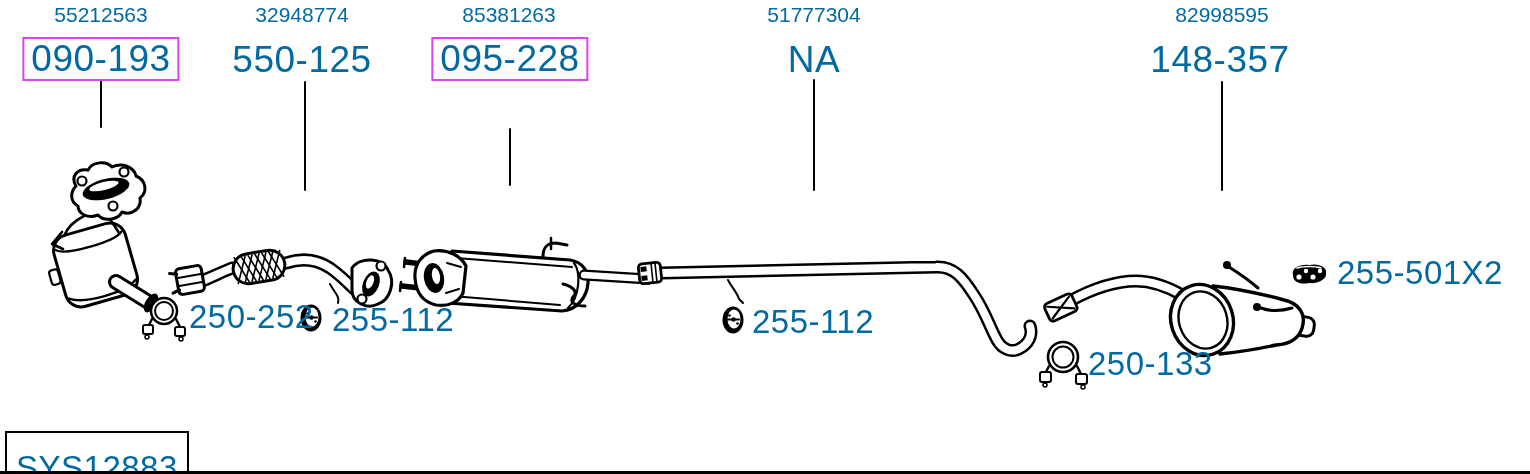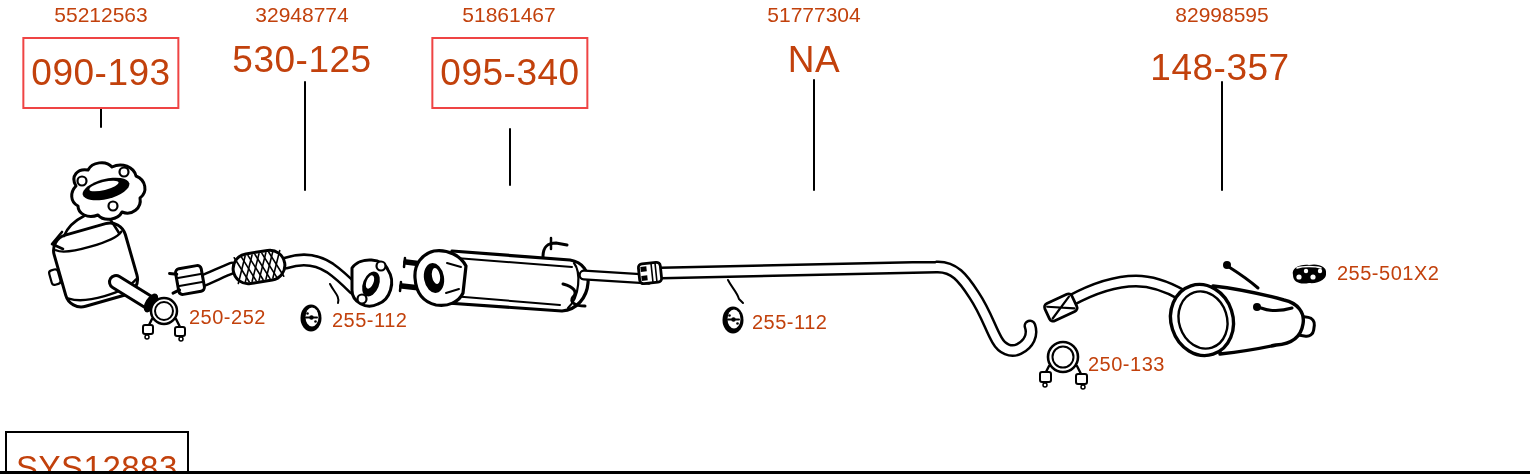--- a/index.html
+++ b/index.html
@@ -1,31 +1,31 @@
 <!DOCTYPE html>
 <html><head>
 <meta charset="utf-8">
 <style>
   html,body{margin:0;padding:0;background:#fff;}
   .canvas{
     position:relative;width:1530px;height:474px;background:#ffffff;overflow:hidden;
-    font-family:"Liberation Sans","DejaVu Sans",sans-serif;color:#c2410c;
+    font-family:"Liberation Sans","DejaVu Sans",sans-serif;color:#0369a1;
   }
   .art{position:absolute;left:0;top:0;}
   .pn{
     position:absolute;transform:translateX(-50%);
     font-size:21px;line-height:20px;white-space:nowrap;
   }
   .code{
     position:absolute;transform:translateX(-50%);
     font-size:37px;line-height:40px;white-space:nowrap;letter-spacing:0.5px;
   }
-  .code.boxed{border:2px solid #ef4444;padding:14px 7px;background:#fff;text-align:center;}
+  .code.boxed{border:2px solid #d946ef;padding:0 7px;background:#fff;text-align:center;}
   .ref{
-    position:absolute;font-size:20px;line-height:28px;white-space:nowrap;letter-spacing:0.5px;
+    position:absolute;font-size:33px;line-height:28px;white-space:nowrap;letter-spacing:0.5px;
   }
   .sys{
     position:absolute;font-size:33px;line-height:37px;border:2px solid #000;
     padding:16px 9px;background:#fff;white-space:nowrap;letter-spacing:0.5px;
   }
   .bottom-rule{position:absolute;left:0;top:471px;width:1530px;height:3px;background:#000;}
 </style>
 </head>
 <body>
 
@@ -185,30 +185,30 @@
       <circle cx="1306" cy="271" r="2.2" fill="#fff"></circle>
       <circle cx="1313" cy="277" r="2.6" fill="#fff"></circle>
       <circle cx="1320" cy="271" r="2.2" fill="#fff"></circle>
     </g>
   </svg>
 
   <div class="pn" style="left:101px;top:5px">55212563</div>
   <div class="code boxed" style="left:101px;top:37px">090-193</div>
 
   <div class="pn" style="left:302px;top:5px">32948774</div>
-  <div class="code" style="left:302px;top:40px">530-125</div>
-
-  <div class="pn" style="left:509px;top:5px">51861467</div>
-  <div class="code boxed" style="left:510px;top:37px">095-340</div>
+  <div class="code" style="left:302px;top:40px">550-125</div>
+
+  <div class="pn" style="left:509px;top:5px">85381263</div>
+  <div class="code boxed" style="left:510px;top:37px">095-228</div>
 
   <div class="pn" style="left:814px;top:5px">51777304</div>
   <div class="code" style="left:814px;top:40px">NA</div>
 
   <div class="pn" style="left:1222px;top:5px">82998595</div>
-  <div class="code" style="left:1220px;top:48px">148-357</div>
+  <div class="code" style="left:1220px;top:40px">148-357</div>
 
   <div class="ref" style="left:189px;top:303px">250-252</div>
   <div class="ref" style="left:332px;top:306px">255-112</div>
   <div class="ref" style="left:752px;top:308px">255-112</div>
   <div class="ref" style="left:1088px;top:350px">250-133</div>
   <div class="ref" style="left:1337px;top:259px">255-501X2</div>
 
   <div class="sys" style="left:5px;top:431px">SYS12883</div>
 
   <div class="bottom-rule"></div>

